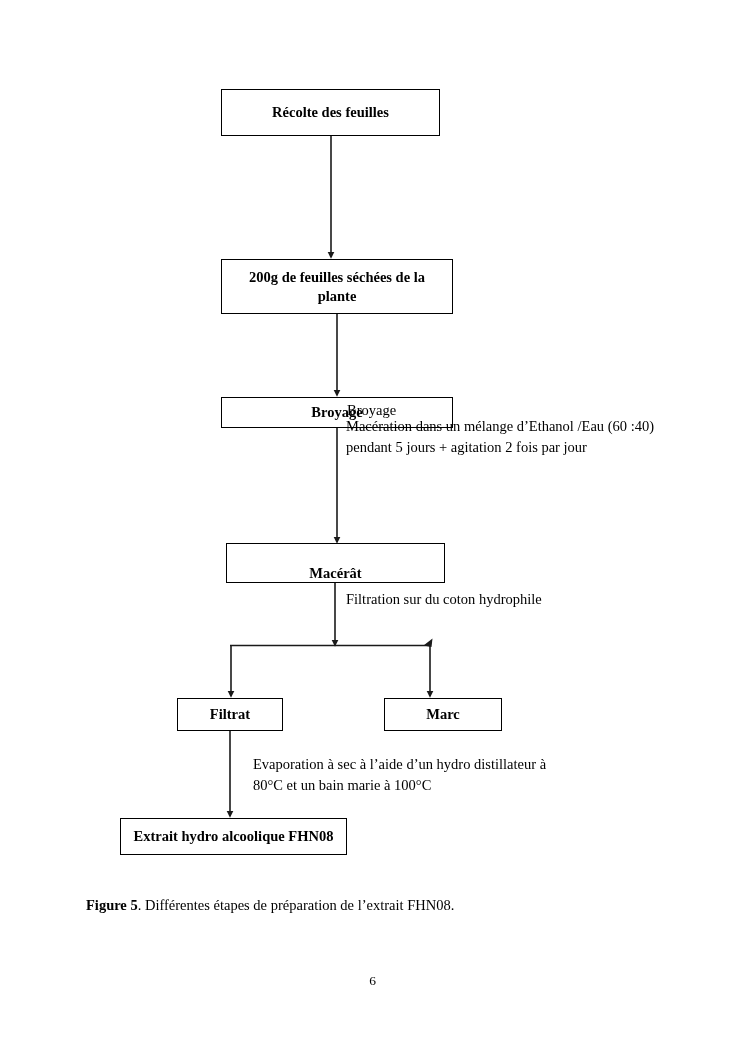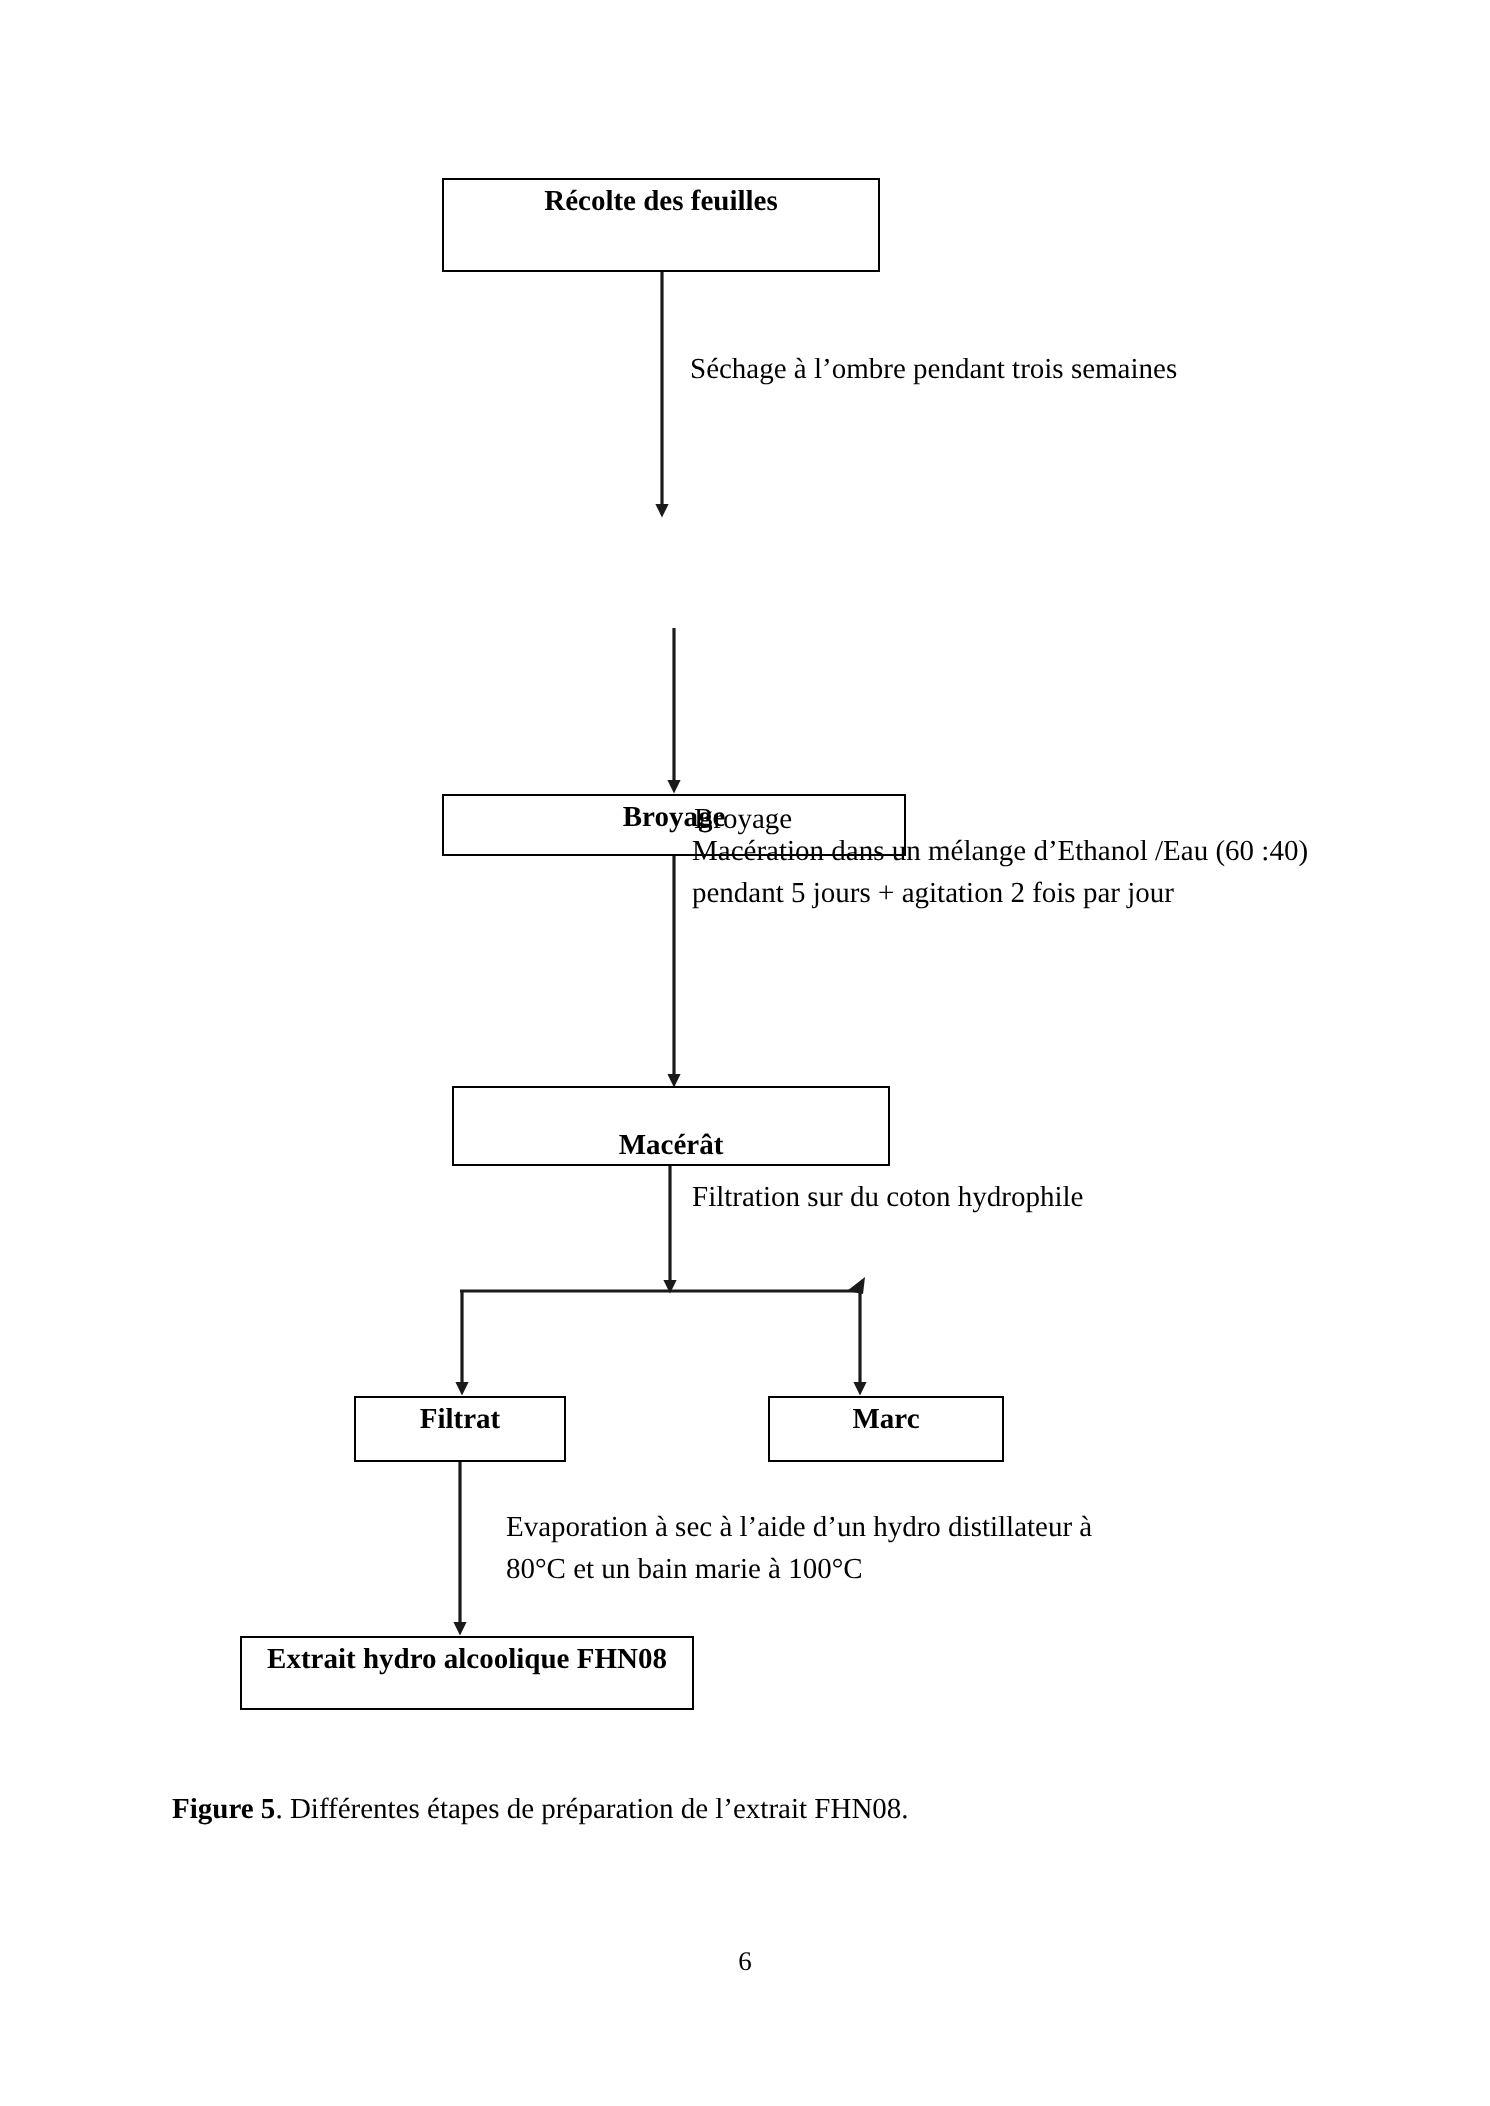--- a/index.html
+++ b/index.html
@@ -25,21 +25,21 @@
     top: 0;
     width: 745px;
     height: 1053px;
   }
   .node-box {
     position: absolute;
     border: 1.3px solid #000000;
     background: #ffffff;
     box-sizing: border-box;
     display: flex;
-    align-items: flex-start;
+    align-items: center;
     justify-content: center;
     text-align: center;
     font-weight: bold;
     font-size: 14.5px;
     line-height: 1.25;
     padding: 2px 6px;
   }
   .edge-label {
     position: absolute;
     font-size: 14.5px;
@@ -92,20 +92,23 @@
 
     <path d="M423.5,645.5 L432.5,638.5 L431.5,647 z" fill="#1a1a1a"></path>
 
     <line x1="230" y1="731" x2="230" y2="814" stroke="#1a1a1a" stroke-width="1.6" marker-end="url(#arrowhead)"></line>
   </svg>
 
   <div class="node-box" style="left:221px; top:89px; width:219px; height:47px;">
     <span>Récolte des feuilles</span>
   </div>
 
+  <div class="node-box" style="left:221px; top:259px; width:232px; height:55px;">
+    <span>200g de feuilles séchées de la plante</span>
+  </div>
 
   <div class="node-box" style="left:221px; top:397px; width:232px; height:31px;">
     <span>Broyage</span>
   </div>
 
   <div class="node-box" style="left:226px; top:543px; width:219px; height:40px; align-items:flex-start; padding-top:20px;">
     <span>Macérât</span>
   </div>
 
   <div class="node-box" style="left:177px; top:698px; width:106px; height:33px;">
@@ -113,21 +116,20 @@
   </div>
 
   <div class="node-box" style="left:384px; top:698px; width:118px; height:33px;">
     <span>Marc</span>
   </div>
 
   <div class="node-box" style="left:120px; top:818px; width:227px; height:37px;">
     <span>Extrait hydro alcoolique FHN08</span>
   </div>
 
-  <div class="edge-label" style="left:345px; top:175px;">Séchage à l’ombre pendant trois semaines</div>
 
   <div class="edge-label" style="left:347px; top:352px;margin-top:48px;">Broyage</div>
 
   <div class="edge-label" style="left:346px; top:416px;">Macération dans un mélange d’Ethanol /Eau (60 :40)
 pendant 5 jours + agitation 2 fois par jour</div>
 
   <div class="edge-label" style="left:346px; top:589px;">Filtration sur du coton hydrophile</div>
 
   <div class="edge-label" style="left:253px; top:754px;">Evaporation à sec à l’aide d’un hydro distillateur à
 80°C et un bain marie à 100°C</div>

